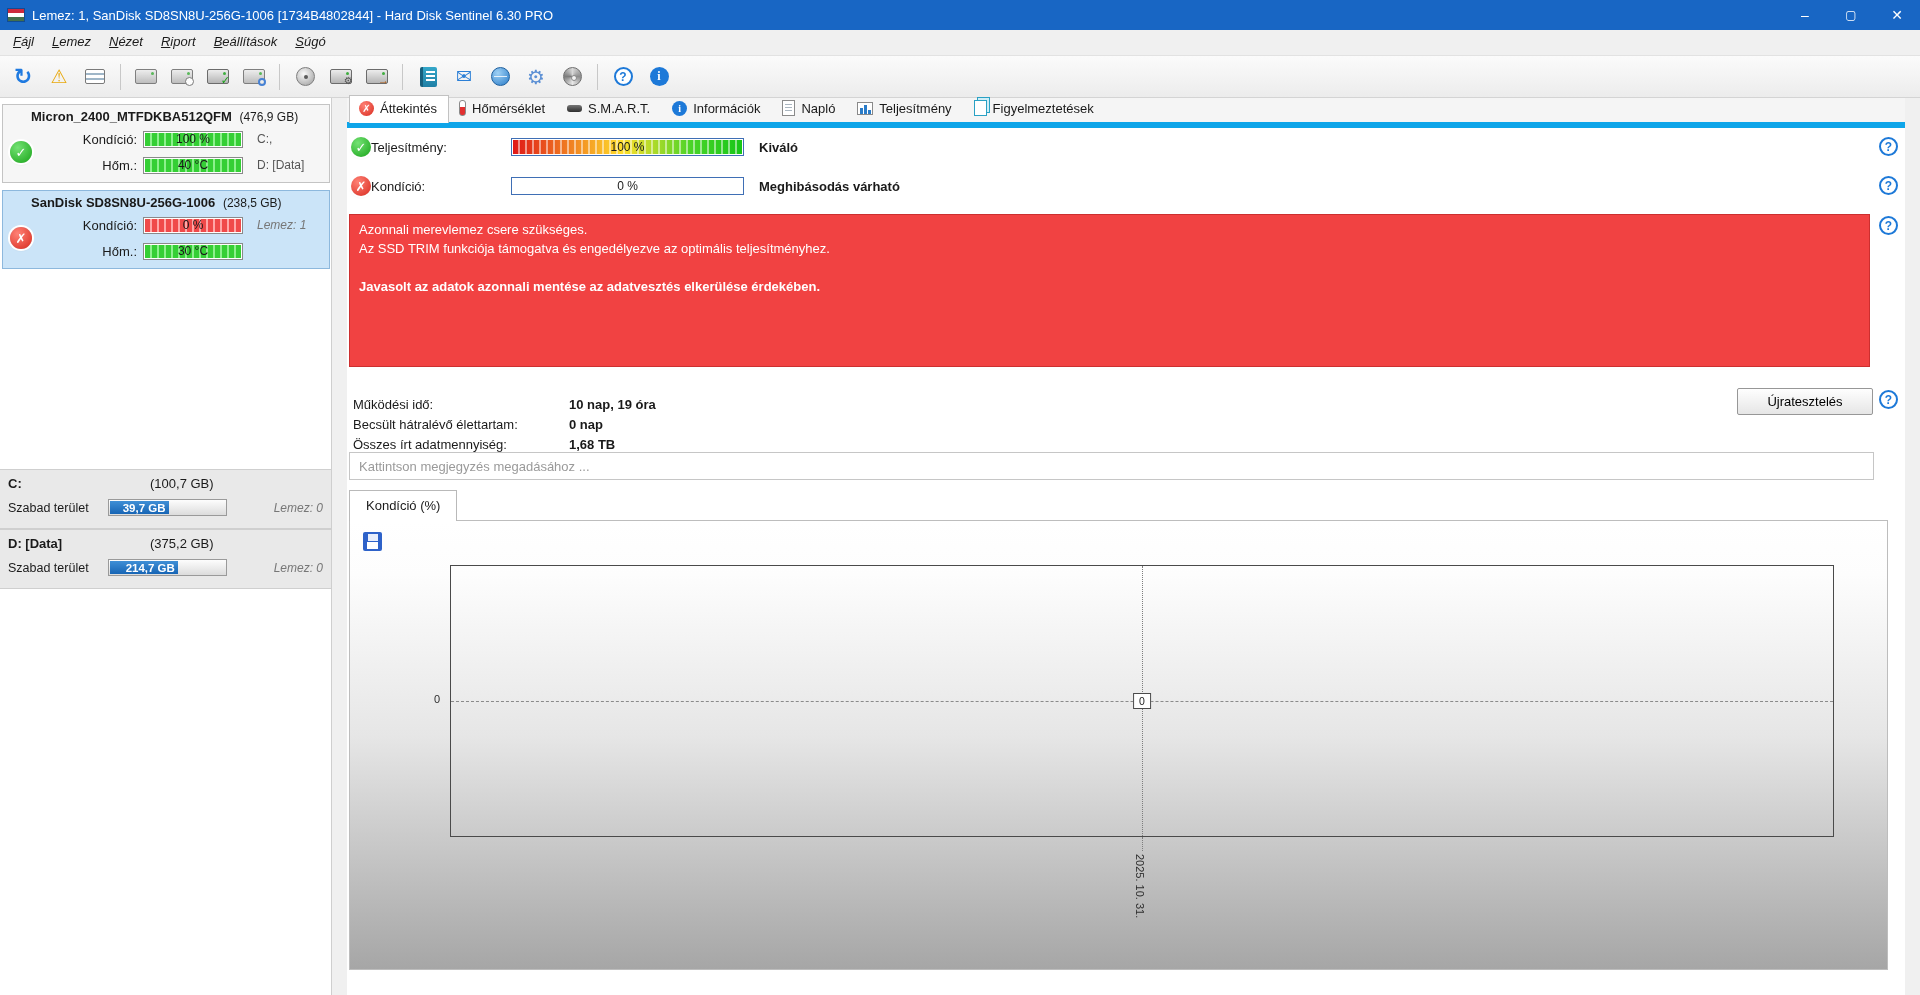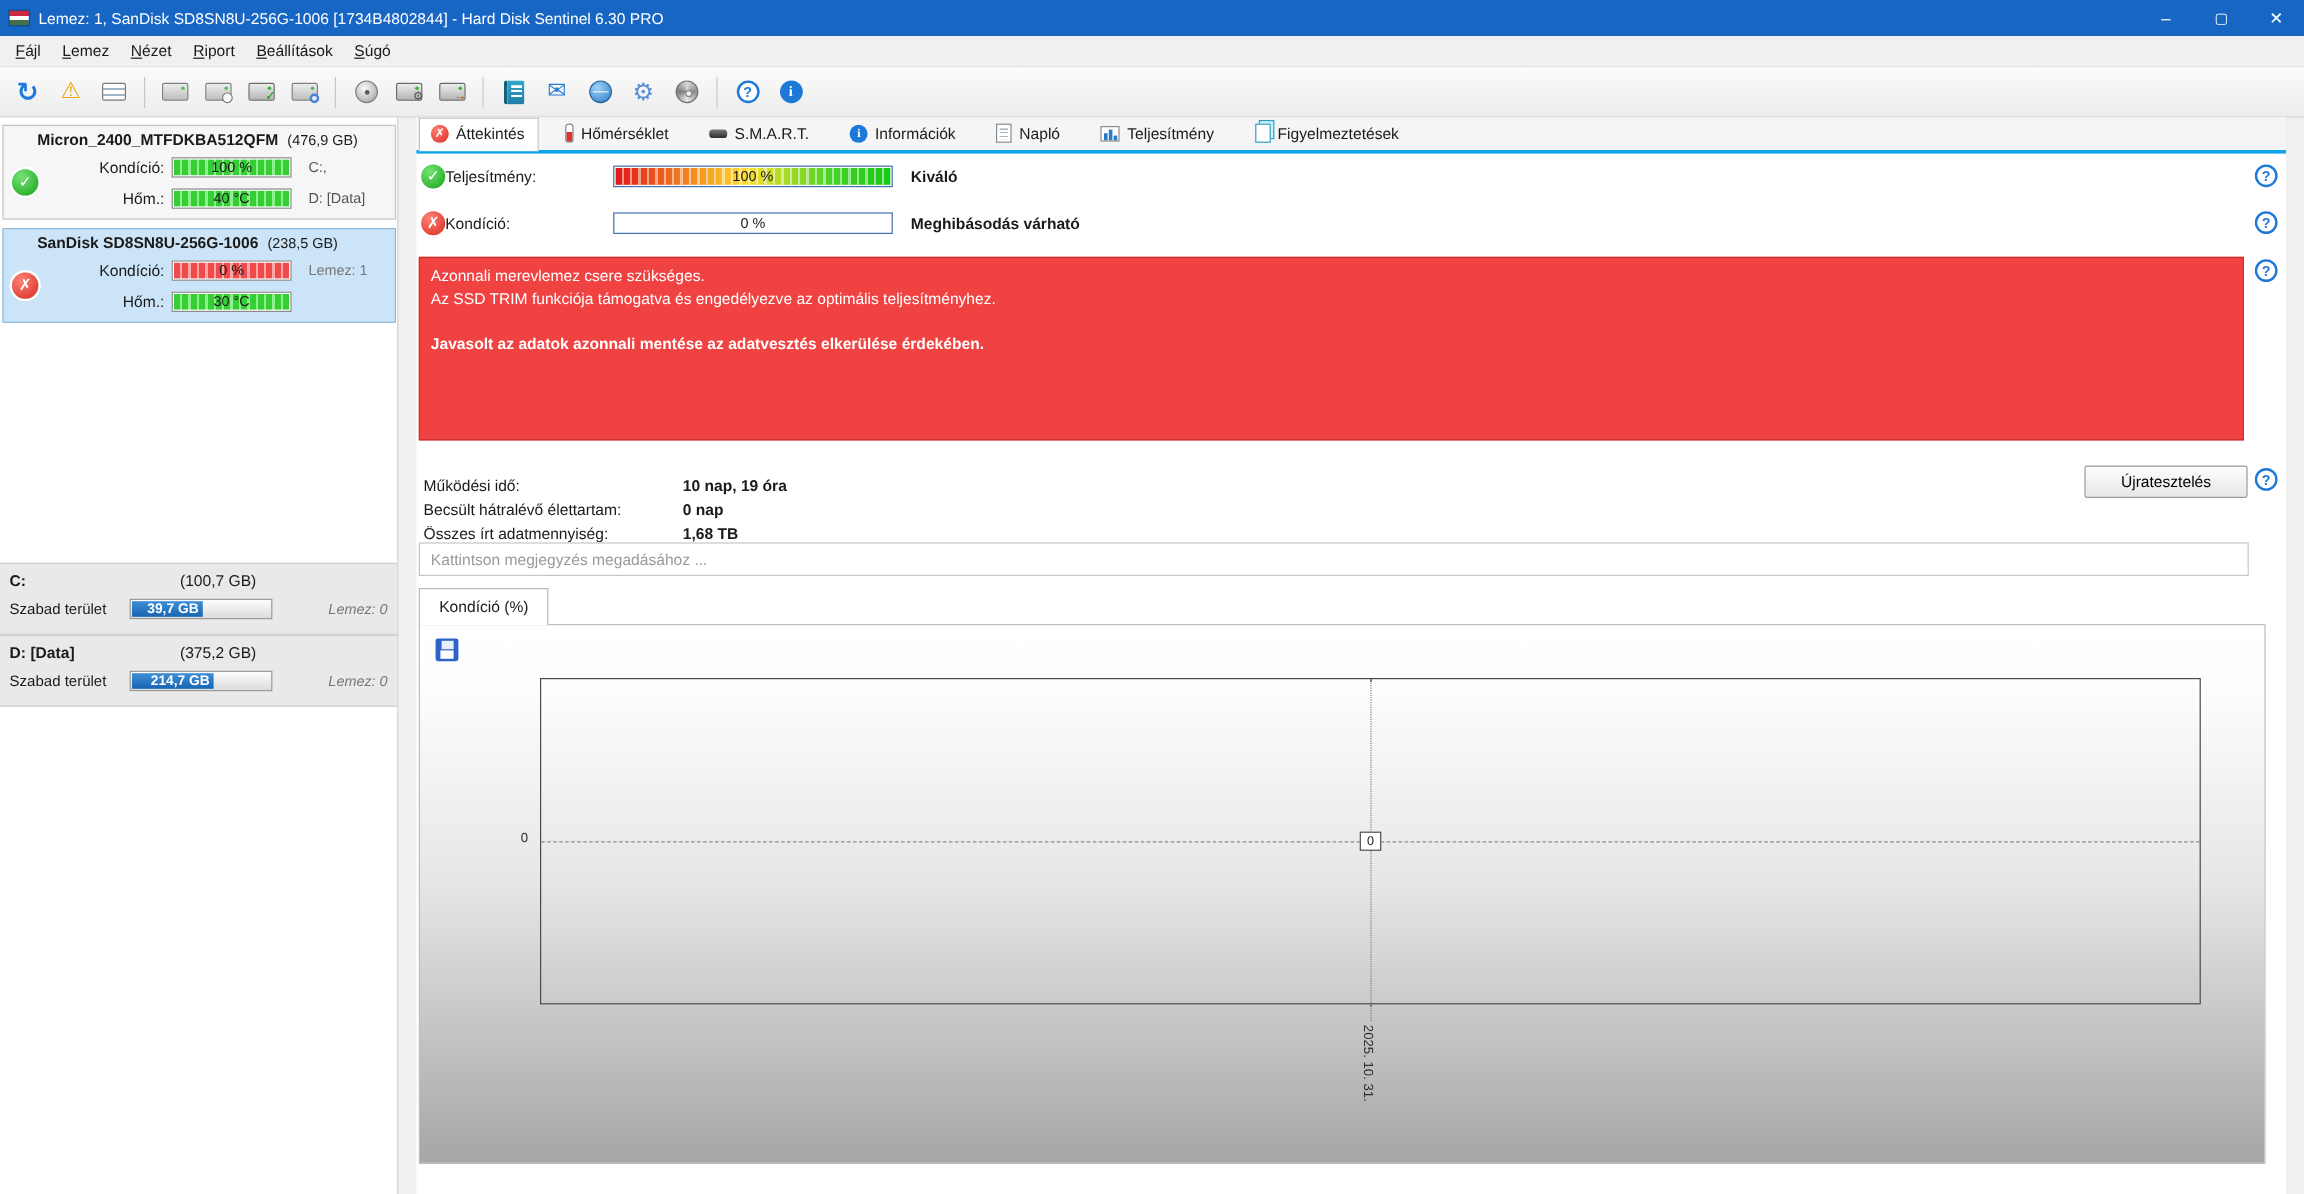--- a/index.html
+++ b/index.html
@@ -14,22 +14,22 @@
     box-shadow:0 0 0 1px rgba(0,0,0,.25); }
   .titlebar .title { font-size:13px; white-space:nowrap; }
   .win-controls { margin-left:auto; display:flex; height:100%; }
   .win-btn { width:46px; height:100%; display:flex; align-items:center; justify-content:center;
     color:#fff; font-size:14px; }
   .win-btn.min::before { content:"–"; }
   .win-btn.max::before { content:"▢"; font-size:12px; }
   .win-btn.close::before { content:"✕"; }
 
   
-  .menubar { height:26px; background:#f0f0f0; display:flex; align-items:center; padding-left:4px;
-    border-bottom:1px solid #e2e2e2; }
+  .menubar { height:26px; background:#f0f0f0; display:flex; padding-left:4px;
+    border-bottom:1px solid #e2e2e2;font-style:italic; }
   .menu-item { display:inline-block; padding:4px 9px; }
   .menu-item::first-letter { text-decoration:underline; }
 
   
   .toolbar { height:42px; background:linear-gradient(#fbfbfb,#ececec); display:flex; align-items:center;
     padding-left:6px; gap:2px; border-bottom:1px solid #d4d4d4; }
   .tb { width:34px; height:34px; display:flex; align-items:center; justify-content:center; position:relative; border-radius:3px; }
   .tb-sep { width:1px; height:26px; background:#c8c8c8; margin:0 6px; }
   .g-refresh { color:#1f7ae0; font-size:22px; font-weight:bold; }
   .g-warn { color:#e8a90f; font-size:19px; }
@@ -70,21 +70,21 @@
   .sidebar { position:absolute; left:0; top:0; width:332px; height:897px; background:#fff; border-right:1px solid #cfcfcf; }
   .disk-panel { position:absolute; left:2px; width:328px; border:1px solid #c4c4c4; background:#f6f6f6; }
   .disk-panel.sel { background:#cbe4f8; border-color:#8db8dd; }
   .disk-head { padding:4px 4px 2px 28px; white-space:nowrap; }
   .disk-name { font-weight:bold; font-size:13px; }
   .disk-size { font-size:12px; margin-left:4px; }
   .disk-grid { display:grid; grid-template-columns:36px 104px 106px 1fr; grid-auto-rows:26px; align-items:center; padding-bottom:4px; }
   .disk-stat { grid-row:1 / span 2; justify-self:center; }
   .dg-label { text-align:right; padding-right:6px; font-size:13px; }
   .dg-right { padding-left:8px; font-size:12px; color:#555; }
-  .dg-right.it { color:#777; }
+  .dg-right.it { font-style:italic; color:#777; }
 
   .stat { width:22px; height:22px; border-radius:50%; display:flex; align-items:center; justify-content:center;
     color:#fff; font-weight:bold; font-size:13px; box-shadow:0 0 0 2px #fff, 0 1px 2px rgba(0,0,0,.35); }
   .stat.ok { background:radial-gradient(circle at 35% 30%,#74e274,#17a317); }
   .stat.ok::before { content:"✓"; }
   .stat.fail { background:radial-gradient(circle at 35% 30%,#ff8276,#d82a1e); }
   .stat.fail::before { content:"✗"; }
   .stat.sm { width:15px; height:15px; font-size:10px; box-shadow:none; }
 
   .ledbar { height:17px; width:100px; border:1px solid #8a8a8a; position:relative; background:#fff;
@@ -103,21 +103,21 @@
   .free-label { width:100px; font-size:12.5px; }
   .freebar { width:119px; height:17px; border:1px solid #9a9a9a; background:linear-gradient(#fdfdfd,#dcdcdc); position:relative; }
   .freefill { position:absolute; left:1px; top:1px; bottom:1px; background:linear-gradient(#3f8fd6,#1765b5);
     display:flex; align-items:center; justify-content:flex-end; padding-right:3px; }
   .freefill span { color:#fff; font-weight:bold; font-size:11.5px; white-space:nowrap; }
   .w-c { width:50%;justify-content:flex-end; } .w-d { width:58%; }
   .part-lemez { margin-left:auto; font-style:italic; color:#777; font-size:12px; }
 
   
   .main { position:absolute; left:347px; top:0; width:1558px; height:897px; background:#fff; }
-  .tabs { height:30px; display:flex; align-items:flex-end; padding-left:2px; background:#f5f5f5; border-bottom:3px solid #0ea5e9;gap:12px; }
+  .tabs { height:30px; display:flex; align-items:flex-end; padding-left:2px; background:#f5f5f5; border-bottom:6px solid #0ea5e9; }
   .tab { display:flex; align-items:center; gap:6px; padding:5px 11px 6px 9px; font-size:13px; white-space:nowrap;
     border:1px solid transparent; border-bottom:none; }
   .tab.active { background:#fff; border-color:#c2c2c2; margin-bottom:-1px; padding-bottom:7px; }
   .t-ico { display:inline-flex; }
   .icon-thermo { width:7px; height:16px; border:1px solid #8a8a8a; border-radius:3px; background:linear-gradient(#fff 45%,#e23030 45%); }
   .icon-smart { width:15px; height:7px; border-radius:3px; background:linear-gradient(#777,#2e2e2e); }
   .icon-doc { width:13px; height:16px; background:#fff; border:1px solid #8a8a8a; position:relative; }
   .icon-doc::after { content:""; position:absolute; left:2px; right:2px; top:3px; height:9px;
     background:repeating-linear-gradient(180deg,#aab6c0 0 1px,transparent 1px 3px); }
   .icon-chartbars { width:16px; height:13px; border:1px solid #8a8a8a; background:

